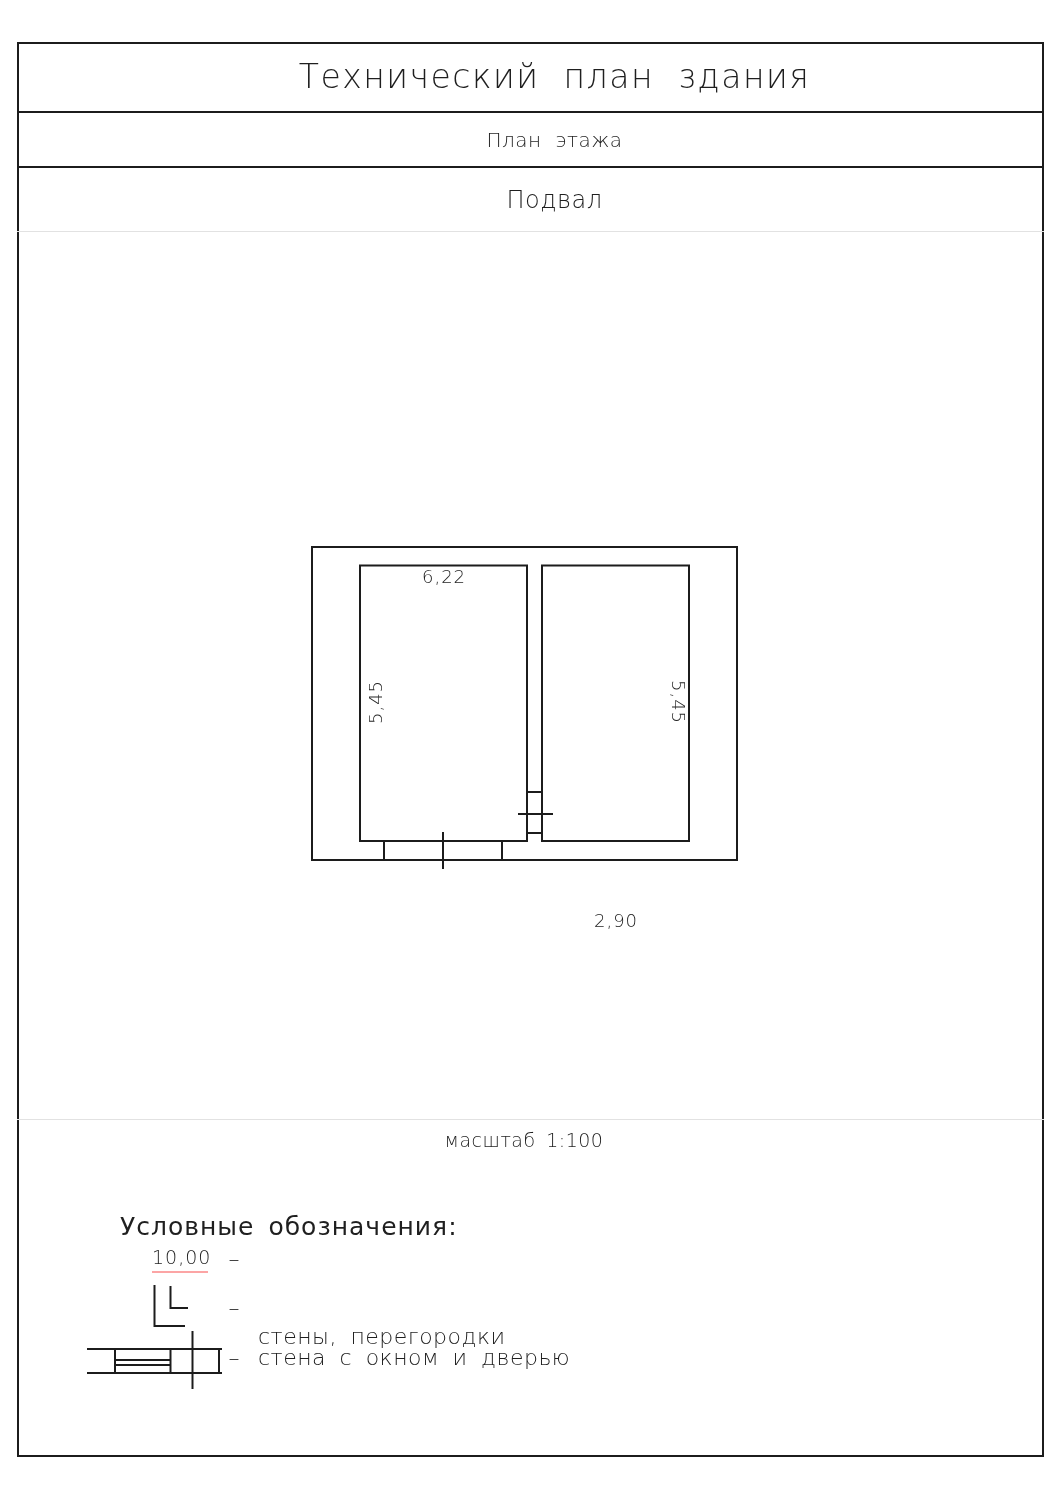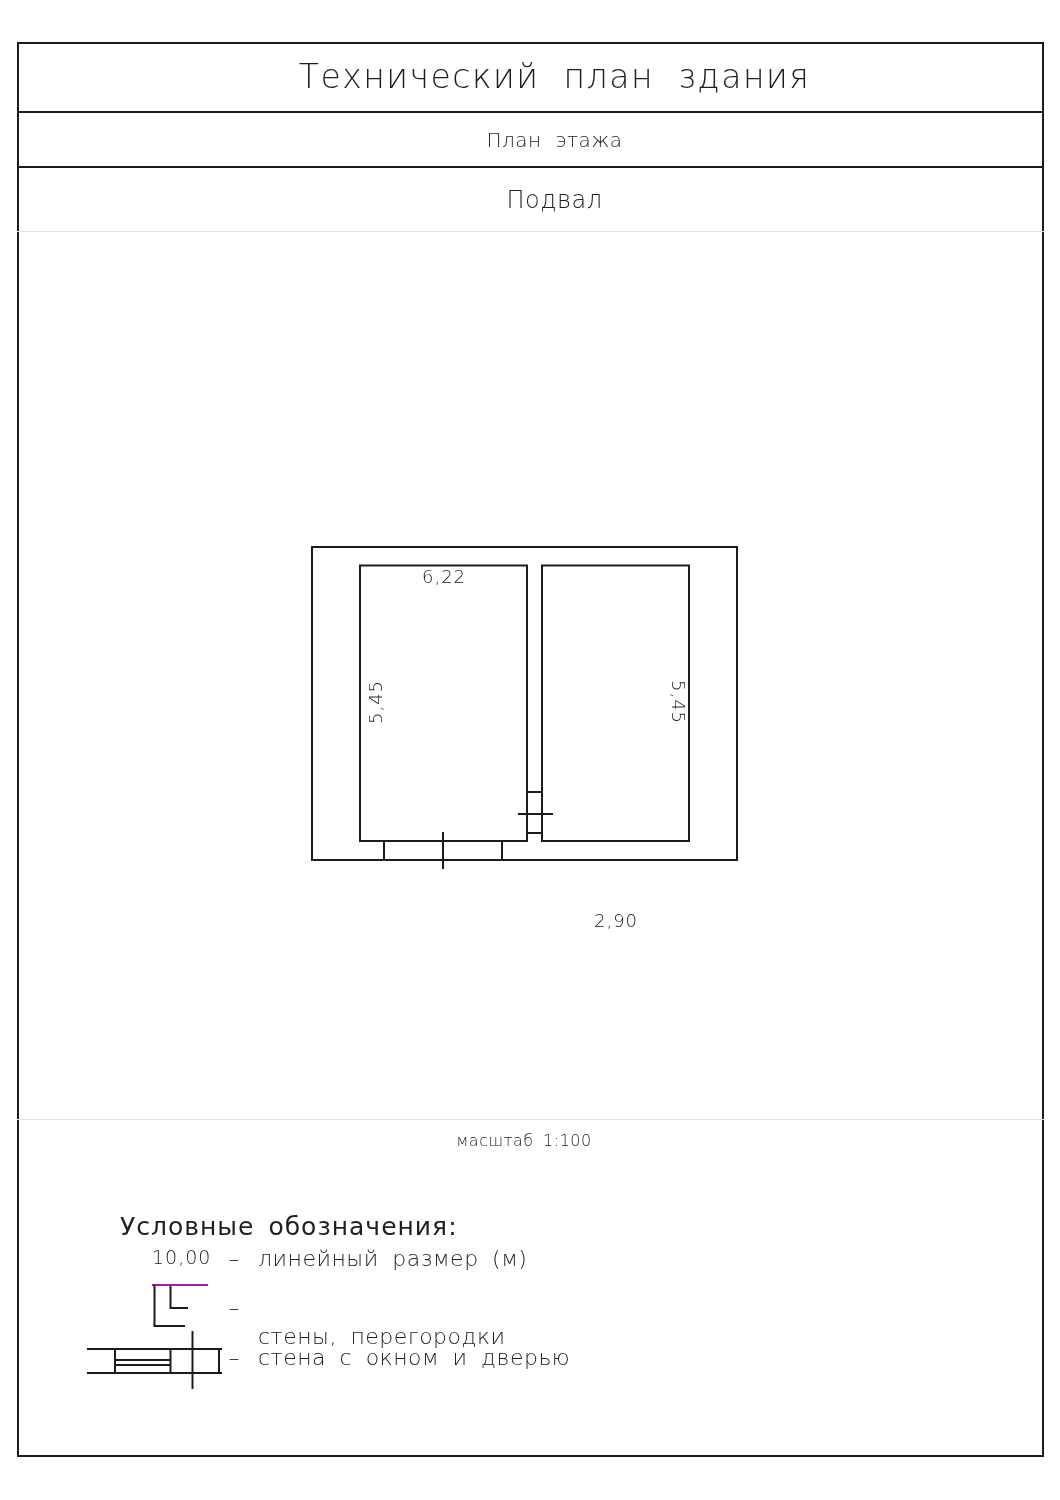--- a/index.html
+++ b/index.html
@@ -14,38 +14,38 @@
   }
   .hrow{position:absolute;left:17px;width:1027px;display:flex;align-items:center;justify-content:center;margin-left:24px;}
   .divider{position:absolute;left:17px;width:1027px;}
   .divider.dark{height:2px;background:#1c1c1c;}
   .divider.light{height:1px;background:#e2e2e2;}
   .title-text{font-size:33px;font-weight:300;letter-spacing:1.5px;word-spacing:12px;}
   .subtitle-text{font-size:20px;font-weight:300;letter-spacing:.5px;word-spacing:7px;}
   .floor-text{font-size:24px;font-weight:300;letter-spacing:.5px;}
   .scale-text{
     position:absolute;left:524px;top:1140px;transform:translate(-50%,-50%);
-    font-size:16px;font-weight:300;letter-spacing:.5px;word-spacing:4px;
+    font-size:19px;font-weight:300;letter-spacing:.5px;word-spacing:4px;
   }
   .plan-svg{position:absolute;left:290px;top:530px;}
   .dim{
     position:absolute;font-size:18px;font-weight:300;letter-spacing:1px;white-space:nowrap;
   }
   .dim.top{left:444px;top:576px;transform:translate(-50%,-50%);}
   .dim.left{left:375px;top:702px;transform:translate(-50%,-50%) rotate(-90deg);}
   .dim.right{left:678px;top:702px;transform:translate(-50%,-50%) rotate(90deg);}
   .dim.bottom{left:616px;top:876px;transform:translate(-50%,-50%);margin-top:44px;}
   .legend-heading{
     position:absolute;left:84px;top:1212px;font-size:25px;font-weight:400;
     letter-spacing:1px;word-spacing:5px;margin-left:36px;
   }
   .dim-sample{
     position:absolute;left:152px;top:1246px;width:56px;text-align:center;
     font-size:19px;font-weight:300;letter-spacing:1px;
-    border-bottom:2px solid #a21caf;padding-bottom:16px;
+    border-bottom:2px solid #fca5a5;padding-bottom:3px;
   }
   .legend-dash{
     position:absolute;left:234px;transform:translate(-50%,-50%);
     font-size:22px;font-weight:300;
   }
   .legend-label{
     position:absolute;left:258px;transform:translateY(-50%);
     font-size:22px;font-weight:300;letter-spacing:.5px;word-spacing:6px;white-space:nowrap;
   }
   .sym-svg{position:absolute;}
@@ -93,21 +93,20 @@
   <span class="dim right">5,45</span>
   <span class="dim bottom">2,90</span>
 
   <div class="divider light" style="top:1119px;"></div>
   <span class="scale-text">масштаб 1:100</span>
 
   <div class="legend-heading">Условные обозначения:</div>
 
   <span class="dim-sample">10,00</span>
   <span class="legend-dash" style="top:1258px;">–</span>
-  <span class="legend-label" style="top:1258px;">линейный размер (м)</span>
 
   <svg class="sym-svg" style="left:150px;top:1280px;" width="42" height="52" viewBox="150 1280 42 52">
     <g fill="none" stroke="#1c1c1c" stroke-width="2">
       <polyline points="154.5,1285 154.5,1326 185,1326"></polyline>
       <polyline points="170.5,1286 170.5,1308 188,1308"></polyline>
     </g>
   </svg>
   <span class="legend-dash" style="top:1307px;">–</span>
   <span class="legend-label" style="top:1308px;margin-top:28px;">стены, перегородки</span>
 

